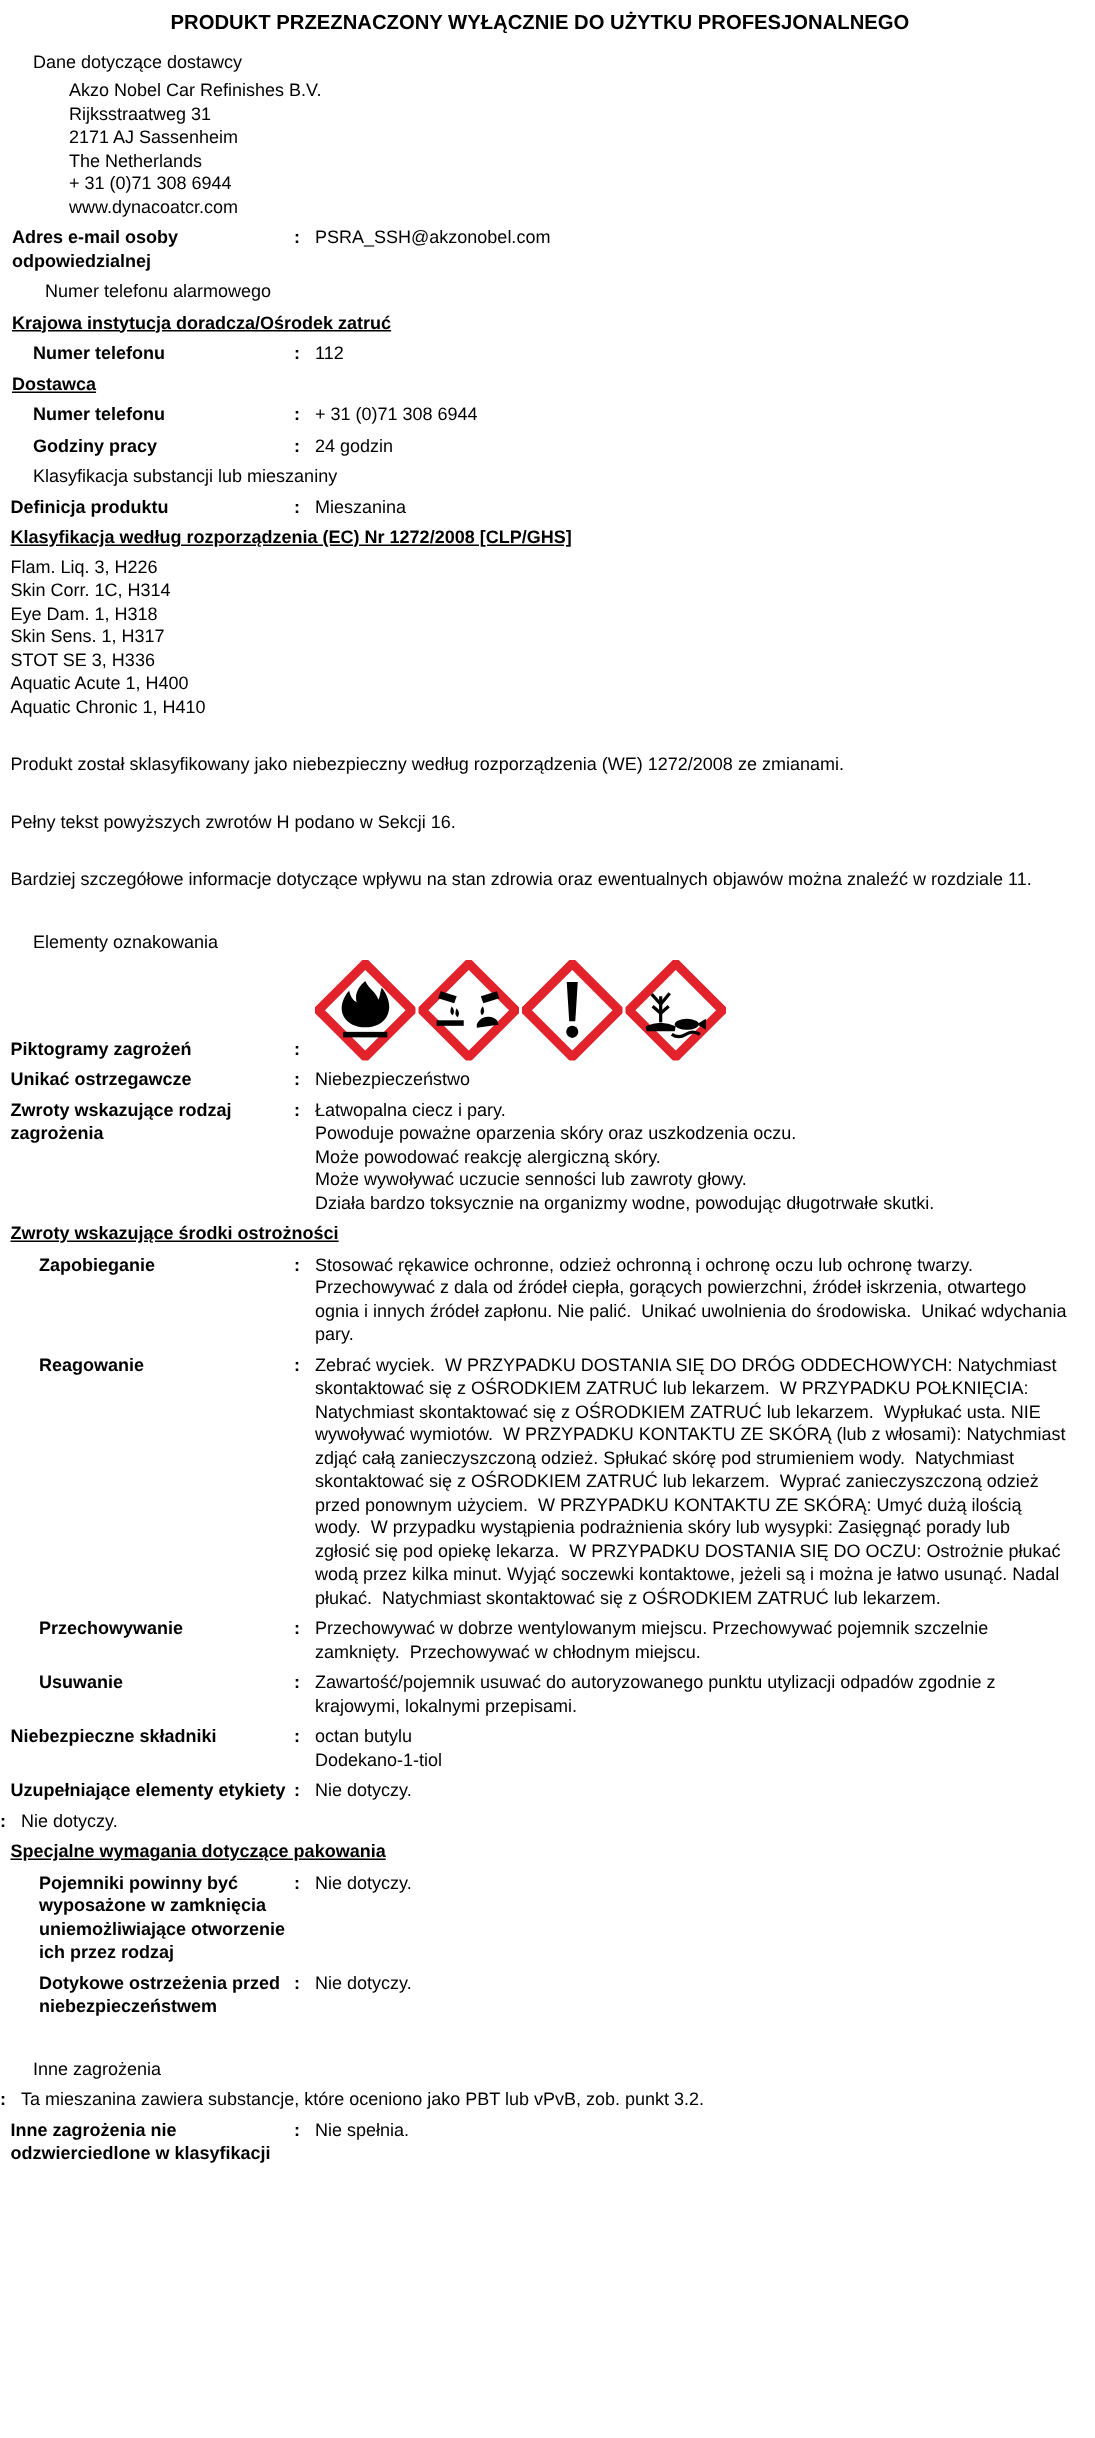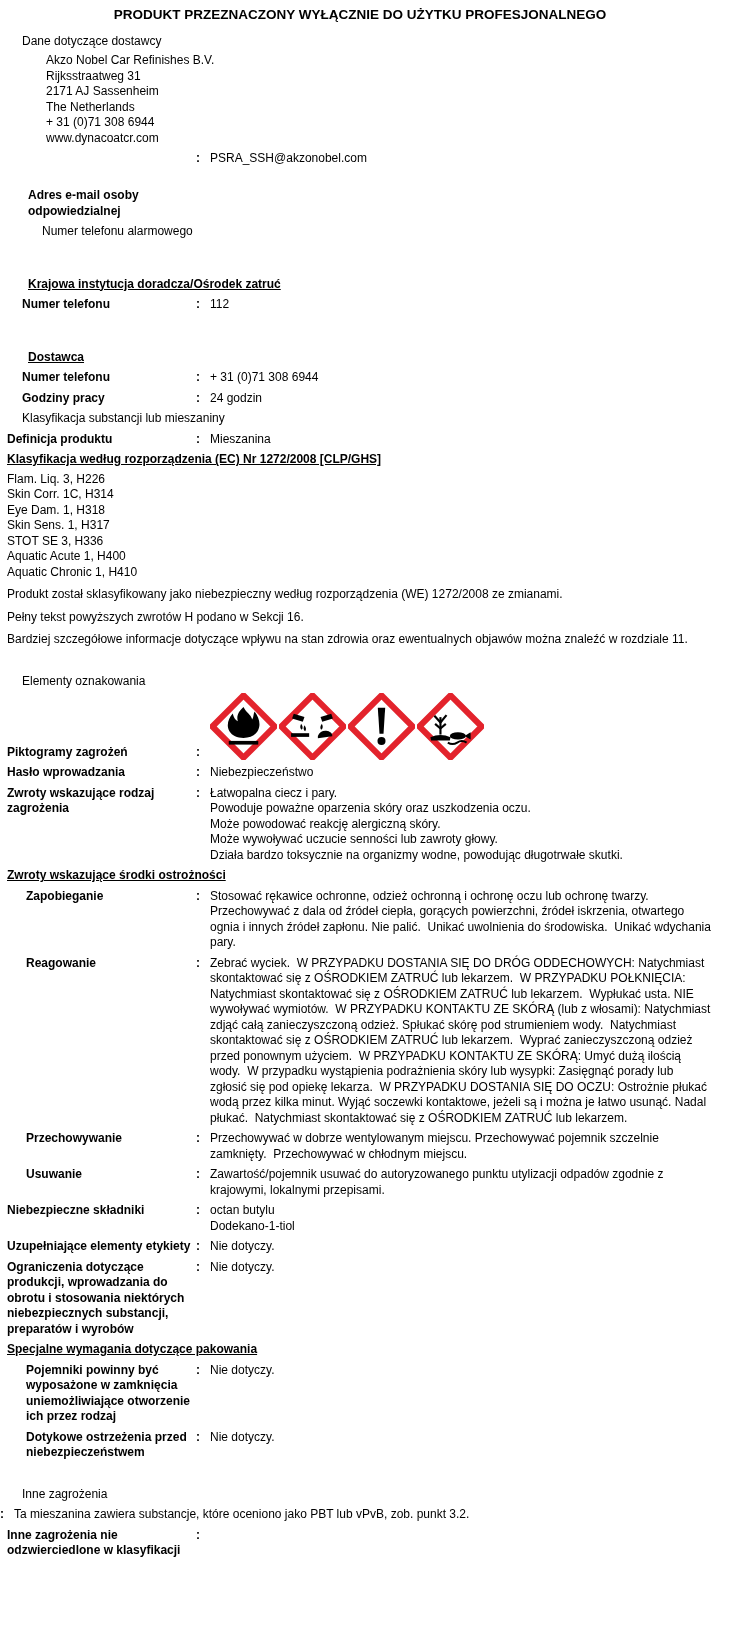--- a/index.html
+++ b/index.html
@@ -21,31 +21,31 @@
   .title{
     text-align:center;
     font-weight:bold;
     font-size:13.5px;
     margin:3px 0 11px 0;
   }
   .h{font-weight:normal;margin:4px 0 4px 0;}
   .hu{font-weight:bold;text-decoration:underline;margin:5px 0 4px 0;}
   .ind7{padding-left:7px;}
   .ind12{padding-left:26px;}
-  .ind16{padding-left:28px;margin-top:37px;}
+  .ind16{padding-left:8px;}
   .ind22{padding-left:22px;}
-  .ind30{padding-left:42px;}
+  .ind30{padding-left:30px;}
   .ind46{padding-left:46px;}
   .row{display:flex;align-items:flex-start;margin:5px 0;}
   .lbl{flex:0 0 196px;box-sizing:border-box;font-weight:bold;}
   .sep{flex:0 0 14px;font-weight:bold;}
   .val{flex:1;white-space:pre-wrap;padding-right:8px;}
   .address{white-space:pre-line;margin:2px 0 4px 0;}
   .plainlist{white-space:pre-line;margin:3px 0;}
-  .para{margin:7px 0;white-space:pre-wrap;padding-right:8px;}
+  .para{margin:23px 0;white-space:pre-wrap;padding-right:8px;}
   .mt-big{margin-top:26px;}
   .picto-row{display:flex;align-items:flex-end;margin:4px 0 2px 0;}
   .picto-strip{display:flex;gap:2px;flex:1;}
   .picto{width:67px;height:67px;display:block;}
 </style>
 </head>
 <body>
 
 <div class="doc">
 
@@ -145,21 +145,21 @@
         </g>
         <path fill="#000" d="M20 66 q15 -7 30 0 l-1 5 -28 0 z"></path>
         <ellipse cx="61" cy="64" rx="12" ry="5.5" fill="#000"></ellipse>
         <polygon points="71,64 80,58.5 80,69.5" fill="#000"></polygon>
         <path d="M46 74 q7 4.5 14 0 q7 -4.5 14 0" stroke="#000" stroke-width="3" fill="none"></path>
       </svg>
     </div>
   </div>
 
   <div class="row">
-    <div class="lbl ind7">Hasło wprowadzania</div>
+    <div class="lbl ind7">Unikać ostrzegawcze</div>
     <div class="sep">:</div>
     <div class="val">Niebezpieczeństwo</div>
   </div>
 
   <div class="row">
     <div class="lbl ind7">Zwroty wskazujące rodzaj zagrożenia</div>
     <div class="sep">:</div>
     <div class="val">Łatwopalna ciecz i pary.
 Powoduje poważne oparzenia skóry oraz uszkodzenia oczu.
 Może powodować reakcję alergiczną skóry.
@@ -200,21 +200,20 @@
 Dodekano-1-tiol</div>
   </div>
 
   <div class="row">
     <div class="lbl ind7">Uzupełniające elementy etykiety</div>
     <div class="sep">:</div>
     <div class="val">Nie dotyczy.</div>
   </div>
 
   <div class="row">
-    <div class="lbl ind7">Ograniczenia dotyczące produkcji, wprowadzania do obrotu i stosowania niektórych niebezpiecznych substancji, preparatów i wyrobów</div>
     <div class="sep">:</div>
     <div class="val">Nie dotyczy.</div>
   </div>
 
   <div class="hu ind7">Specjalne wymagania dotyczące pakowania</div>
 
   <div class="row">
     <div class="lbl ind12">Pojemniki powinny być wyposażone w zamknięcia uniemożliwiające otworzenie ich przez rodzaj</div>
     <div class="sep">:</div>
     <div class="val">Nie dotyczy.</div>
@@ -229,15 +228,16 @@
   <div class="h ind22 mt-big">Inne zagrożenia</div>
 
   <div class="row">
     <div class="sep">:</div>
     <div class="val">Ta mieszanina zawiera substancje, które oceniono jako PBT lub vPvB, zob. punkt 3.2.</div>
   </div>
 
   <div class="row">
     <div class="lbl ind7">Inne zagrożenia nie odzwierciedlone w klasyfikacji</div>
     <div class="sep">:</div>
+    <div class="val">Nie spełnia.</div>
   </div>
 
 </div>
 
 </body></html>

